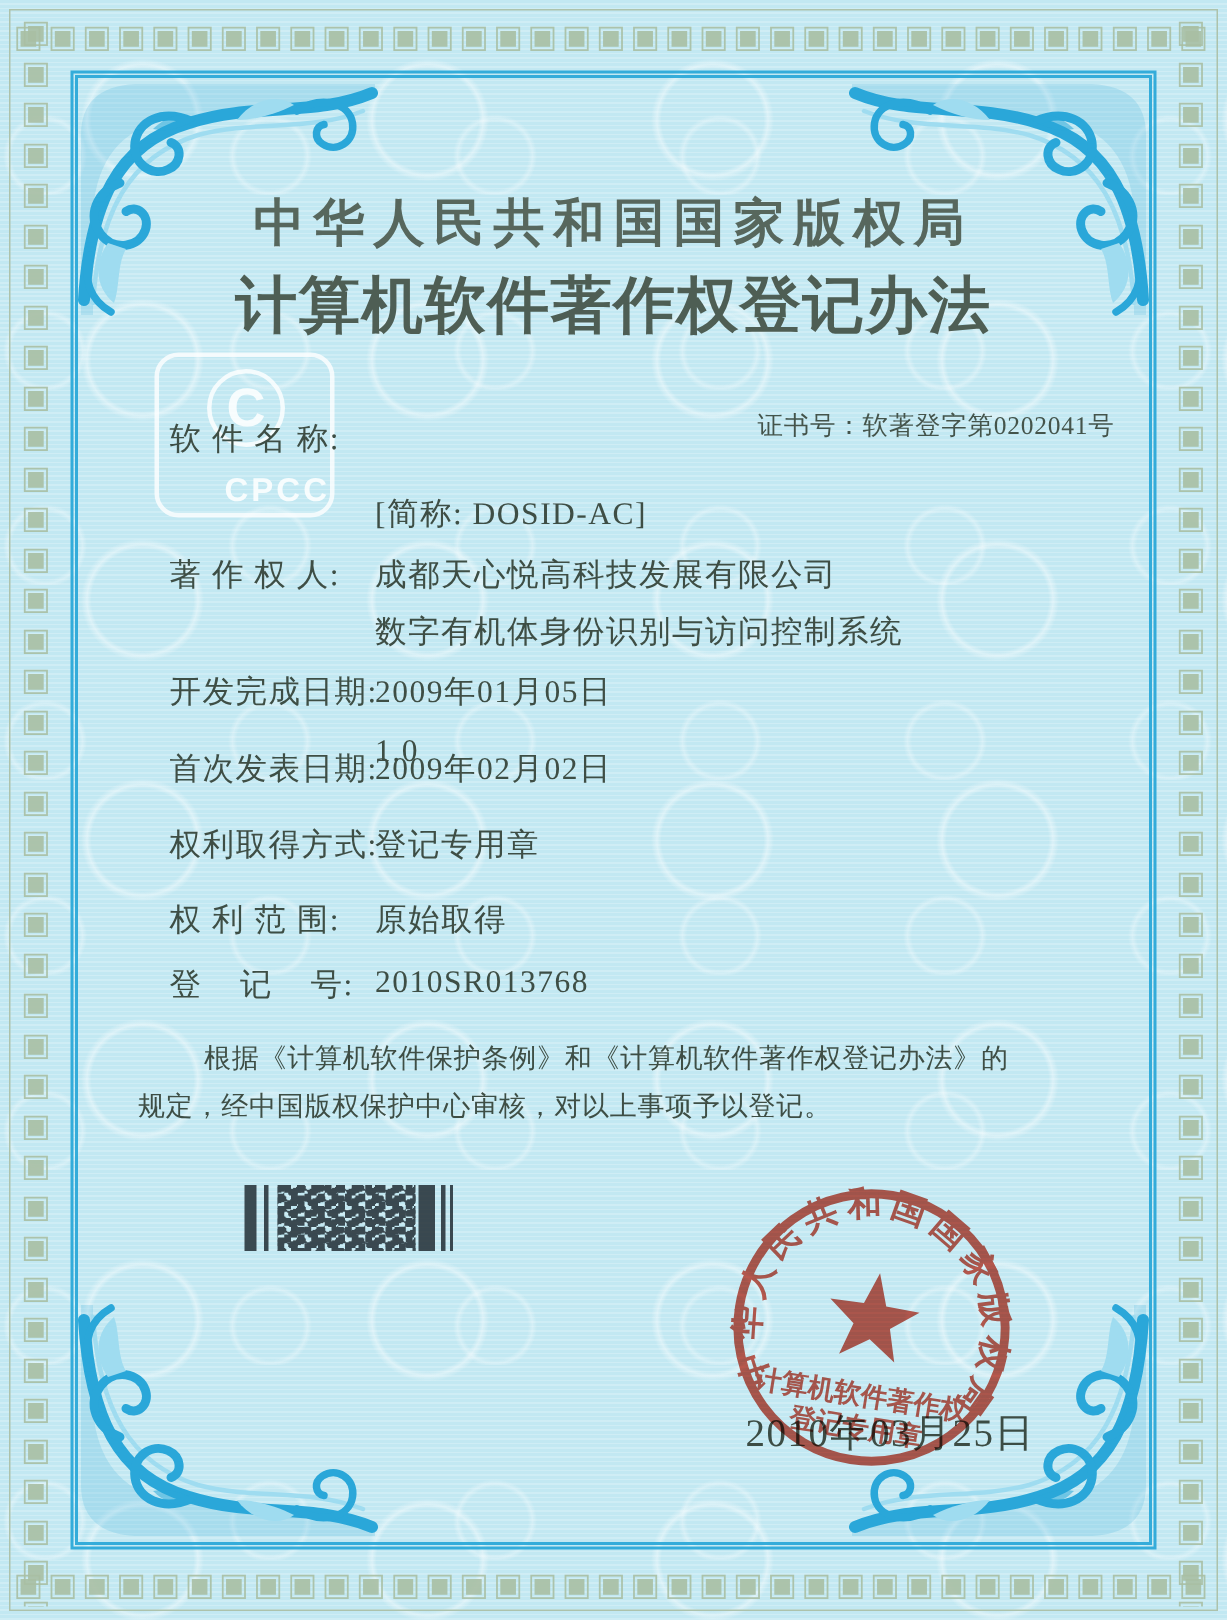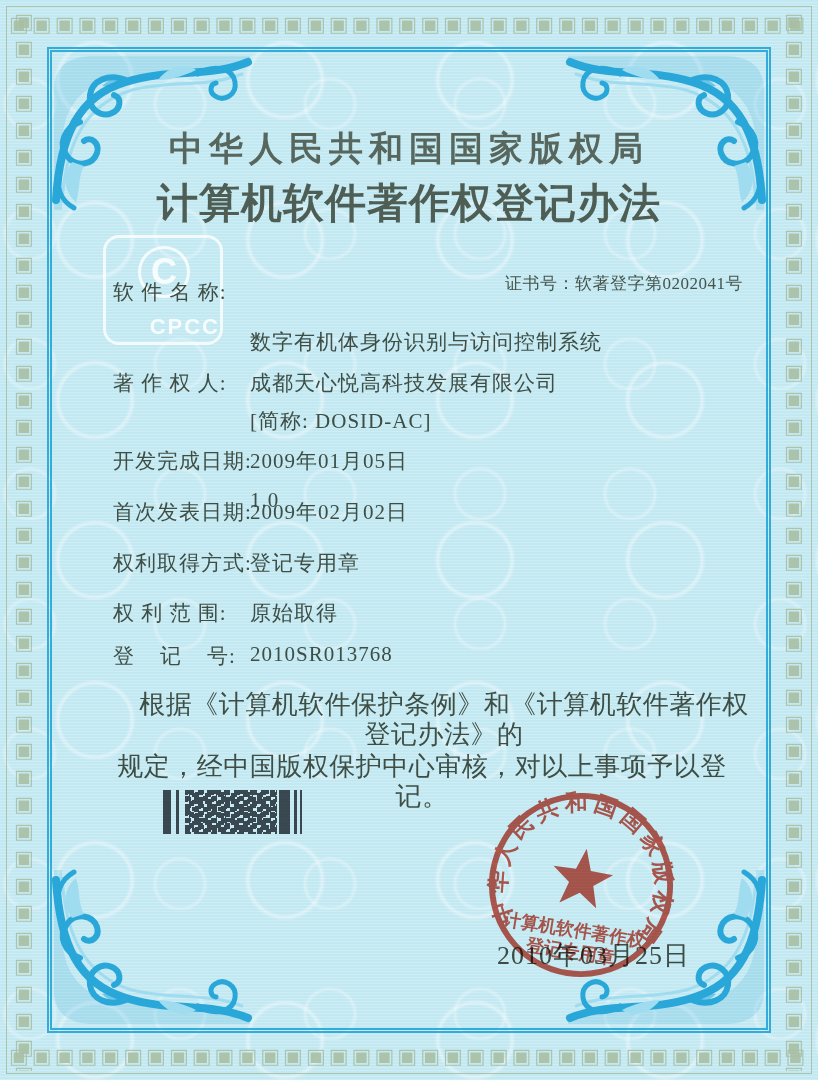--- a/index.html
+++ b/index.html
@@ -50,22 +50,22 @@
                   font-family:"Liberation Sans","DejaVu Sans",sans-serif; }
   
   .row { position:absolute; left:113px; right:60px; font-size:21px; color:#3e4e45; z-index:1; }
   .lab { position:absolute; left:0; top:0; white-space:pre; letter-spacing:1px; }
   .val { position:absolute; left:137px; top:0; letter-spacing:1px; white-space:pre; }
   .val-multi div { line-height:29px; }
   .row-name { top:278px; } .row-owner { top:369px; }
   .row-f0 { top:447px; } .row-f1 { top:498px; } .row-f2 { top:549px; }
   .row-f3 { top:599px; } .row-f4 { top:642px; }
   
-  .statement { position:absolute; left:92px; top:690px; width:660px; font-size:26px;
-               color:#3e4e45; letter-spacing:.5px; z-index:1;text-align:center; }
+  .statement { position:absolute; left:92px; top:690px; width:660px; font-size:18px;
+               color:#3e4e45; letter-spacing:.5px; z-index:1; }
   .statement .l1 { padding-left:44px; line-height:30px; }
   .statement .l2 { margin-top:2px; line-height:30px; }
   
   .barcode { position:absolute; left:163px; top:790px; height:44px; display:flex; opacity:.88; z-index:1; }
   .bc { background:#27333a; height:100%; }
   .bc1 { width:8px; margin-right:5px; } .bc2 { width:3px; margin-right:6px; }
   .bc-matrix { width:92px; margin-right:2px;
     background-image:
       repeating-conic-gradient(#27333a 0% 25%, rgba(0,0,0,0) 0% 50%),
       repeating-conic-gradient(rgba(0,0,0,0) 0% 20%, #27333a 0% 45%, rgba(0,0,0,0) 0% 50%);
@@ -127,22 +127,22 @@
   <div class="cpcc">
     <div class="cpcc-ring">
       <span class="cpcc-letter">C</span>
     </div>
     <div class="cpcc-caption">CPCC</div>
   </div>
 
   <div class="row row-name">
     <span class="lab">软 件 名 称:</span>
     <span class="val val-multi">
+      <div>[简称: DOSID-AC]</div>
       <div>数字有机体身份识别与访问控制系统</div>
-      <div>[简称: DOSID-AC]</div>
       <div>1.0</div>
     </span>
   </div>
 
   <div class="row row-owner">
     <span class="lab">著 作 权 人:</span>
     <span class="val">成都天心悦高科技发展有限公司</span>
   </div>
 
   <div class="row row-f0">

